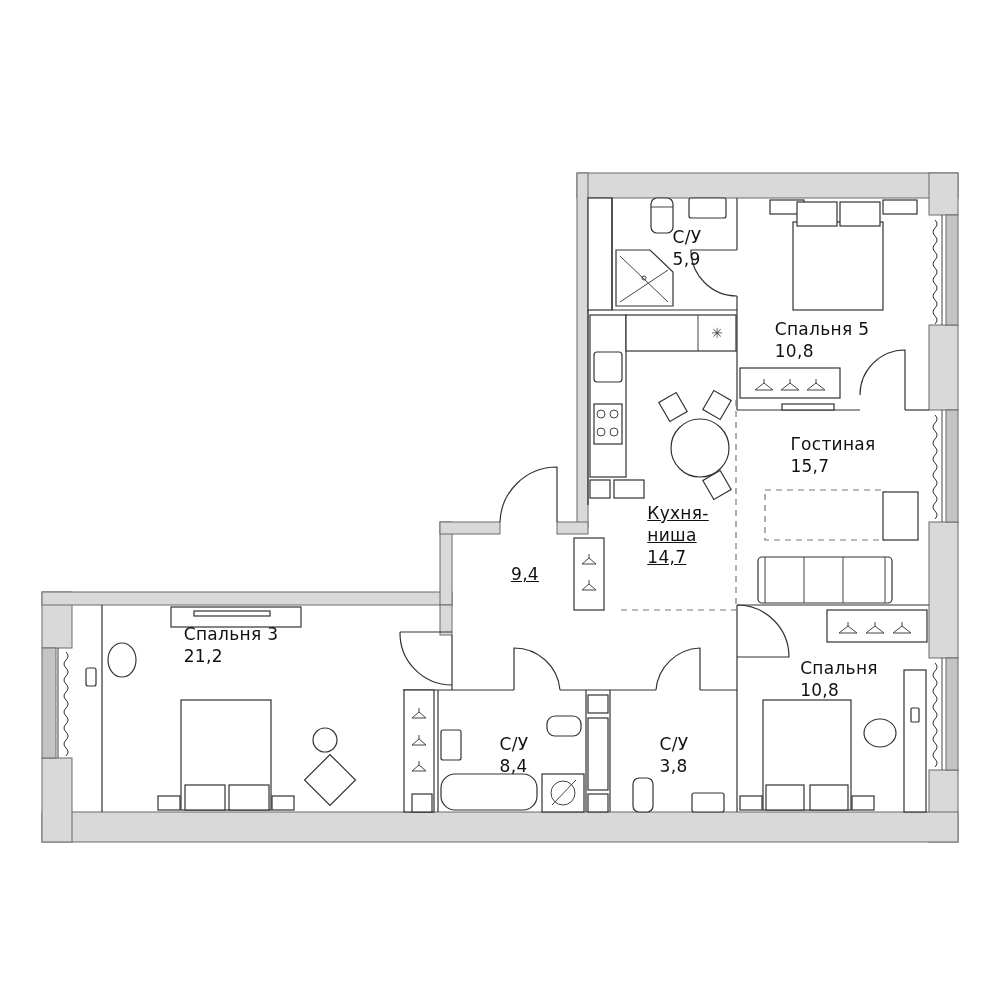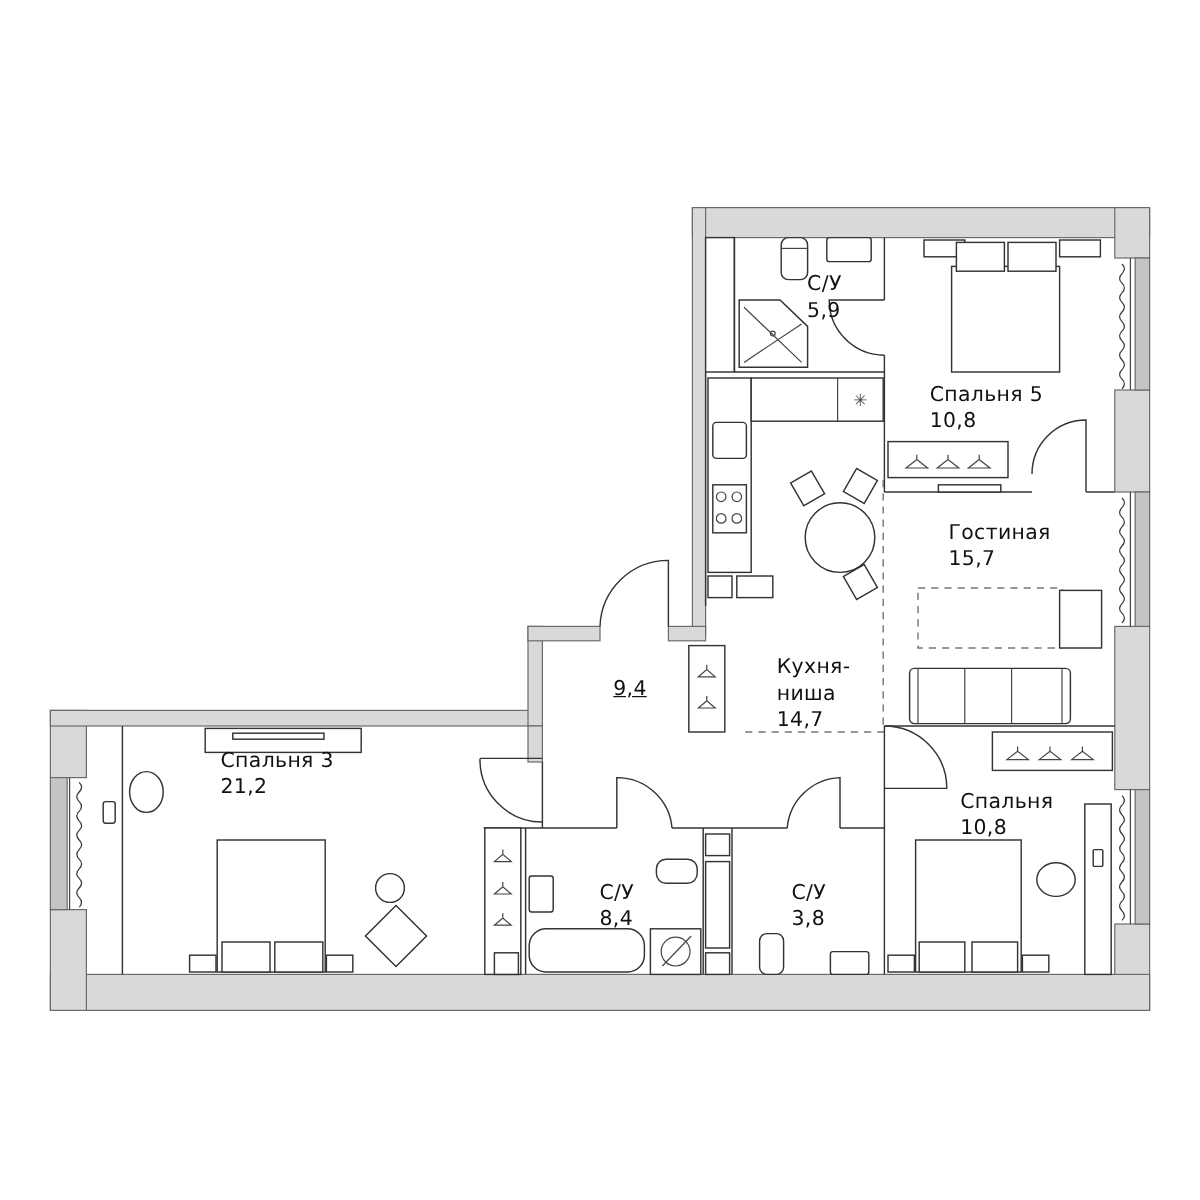--- a/index.html
+++ b/index.html
@@ -221,21 +221,21 @@
   <div>5,9</div>
 </div>
 <div class="label" style="left:822px; top:318px;">
   <div>Спальня 5</div>
   <div>10,8</div>
 </div>
 <div class="label" style="left:833px; top:433px;">
   <div>Гостиная</div>
   <div>15,7</div>
 </div>
-<div class="label" style="left:678px; top:545px;">
+<div class="label" style="left:678px; top:502px;text-decoration:underline;">
   <div>Кухня-</div>
   <div>ниша</div>
   <div>14,7</div>
 </div>
 <div class="label" style="left:525px; top:563px;text-decoration:underline;">
   <div>9,4</div>
 </div>
 <div class="label" style="left:231px; top:623px;">
   <div>Спальня 3</div>
   <div>21,2</div>

